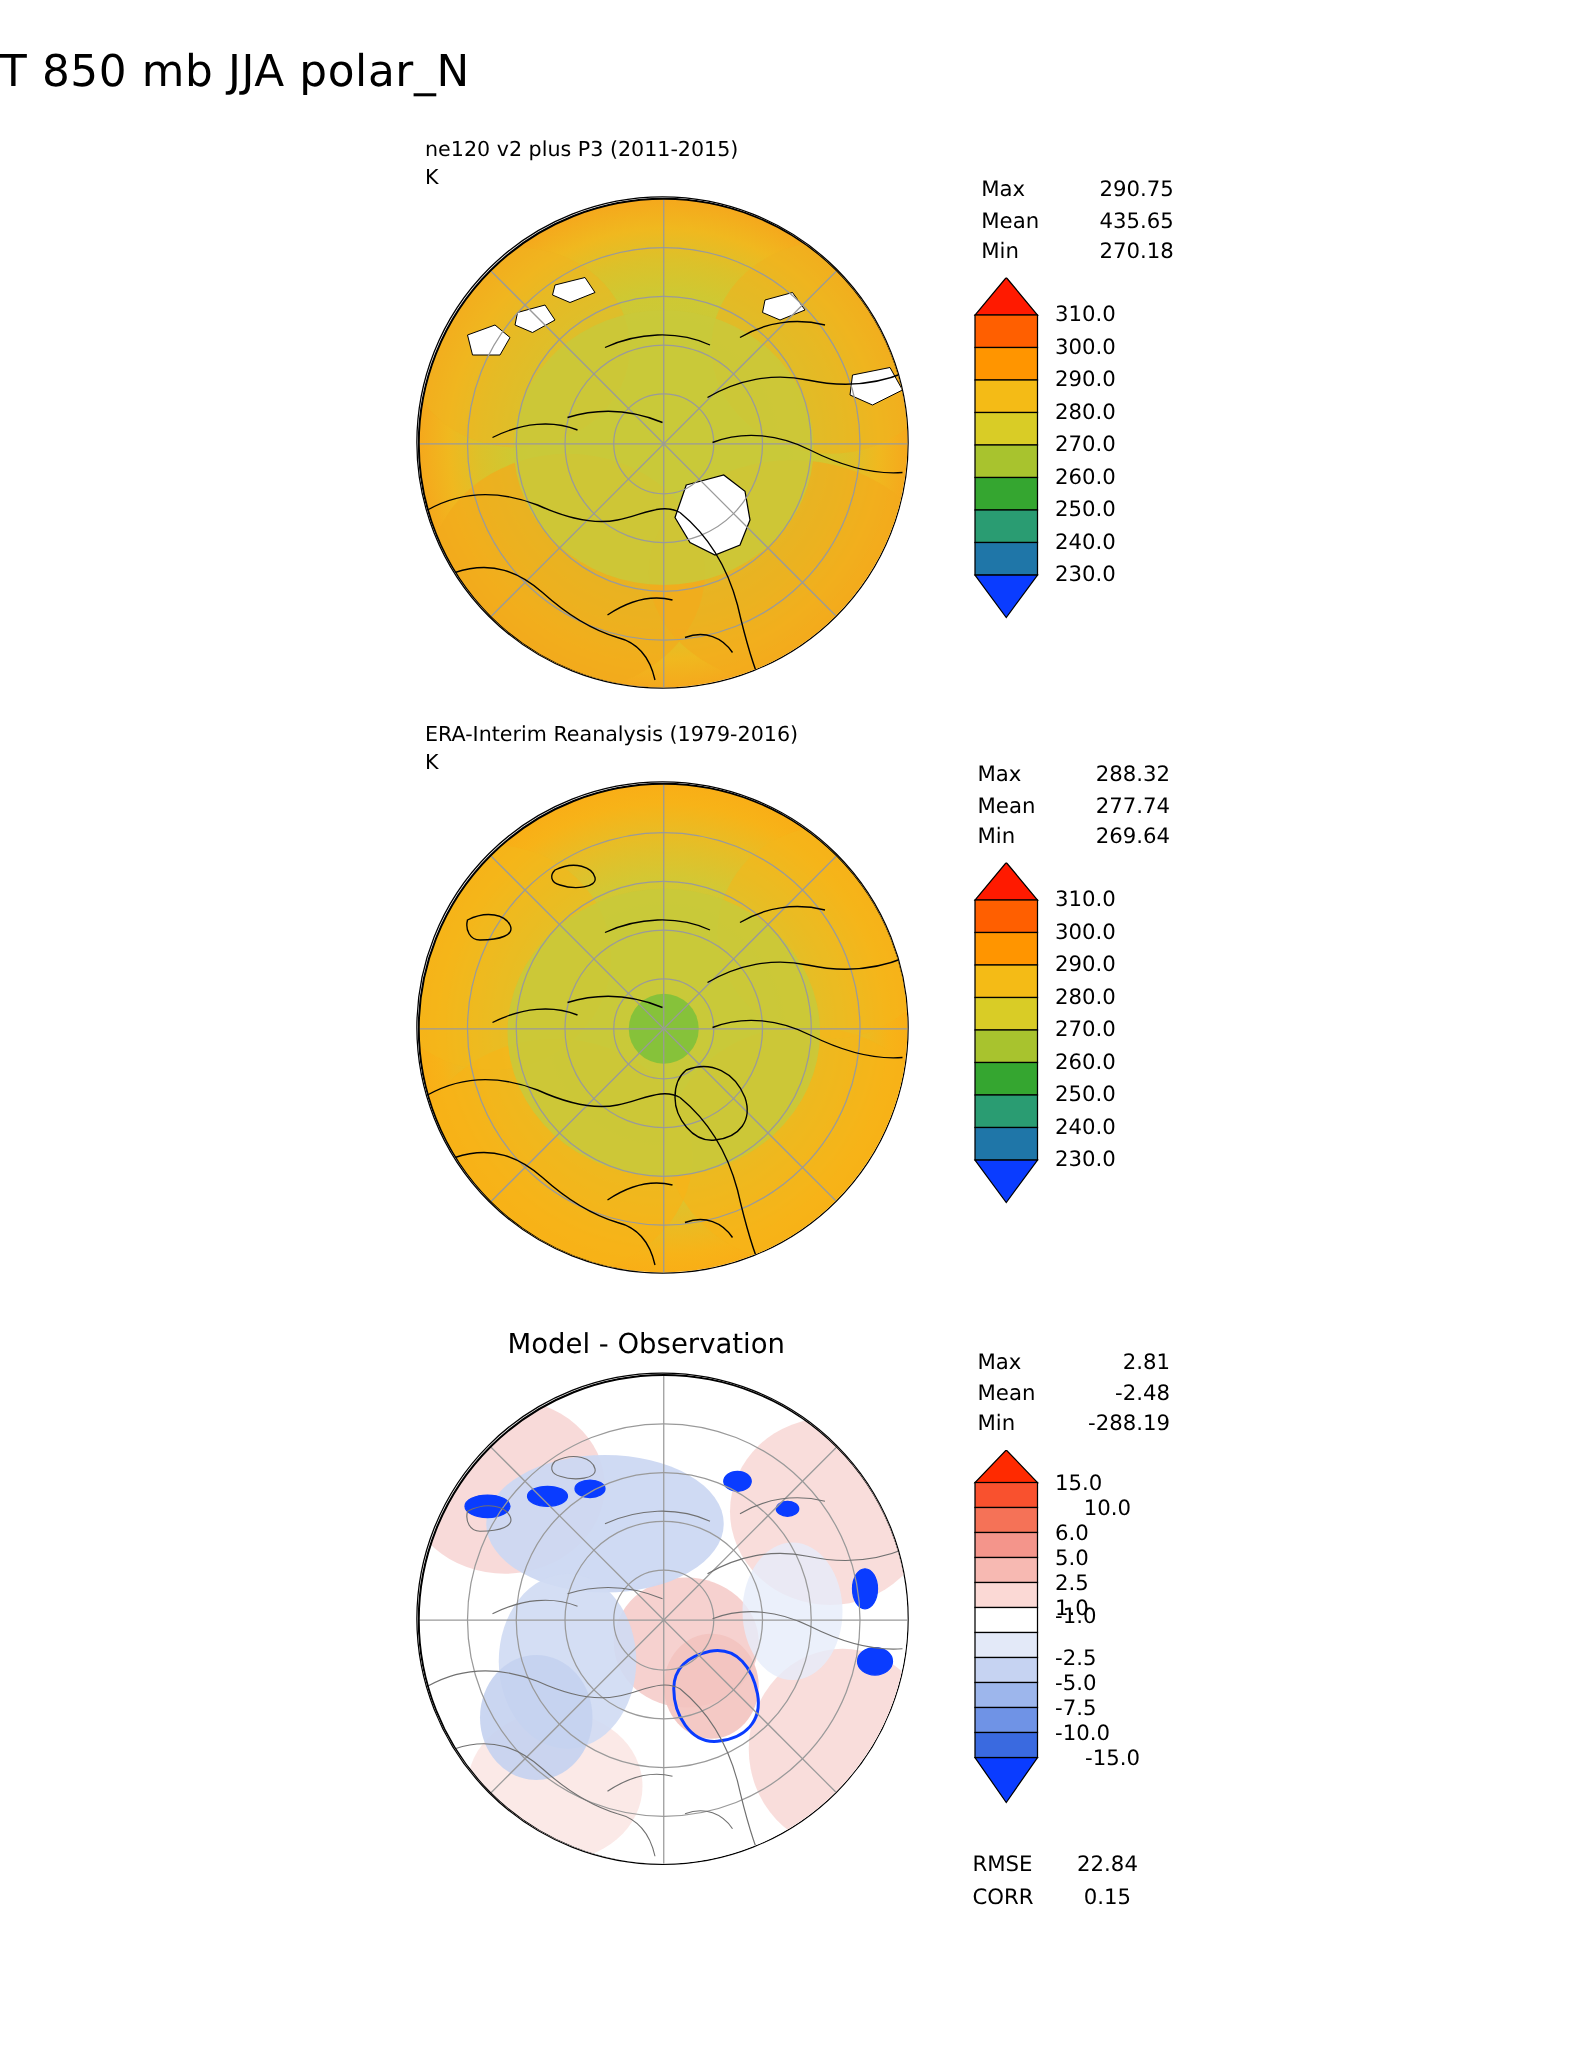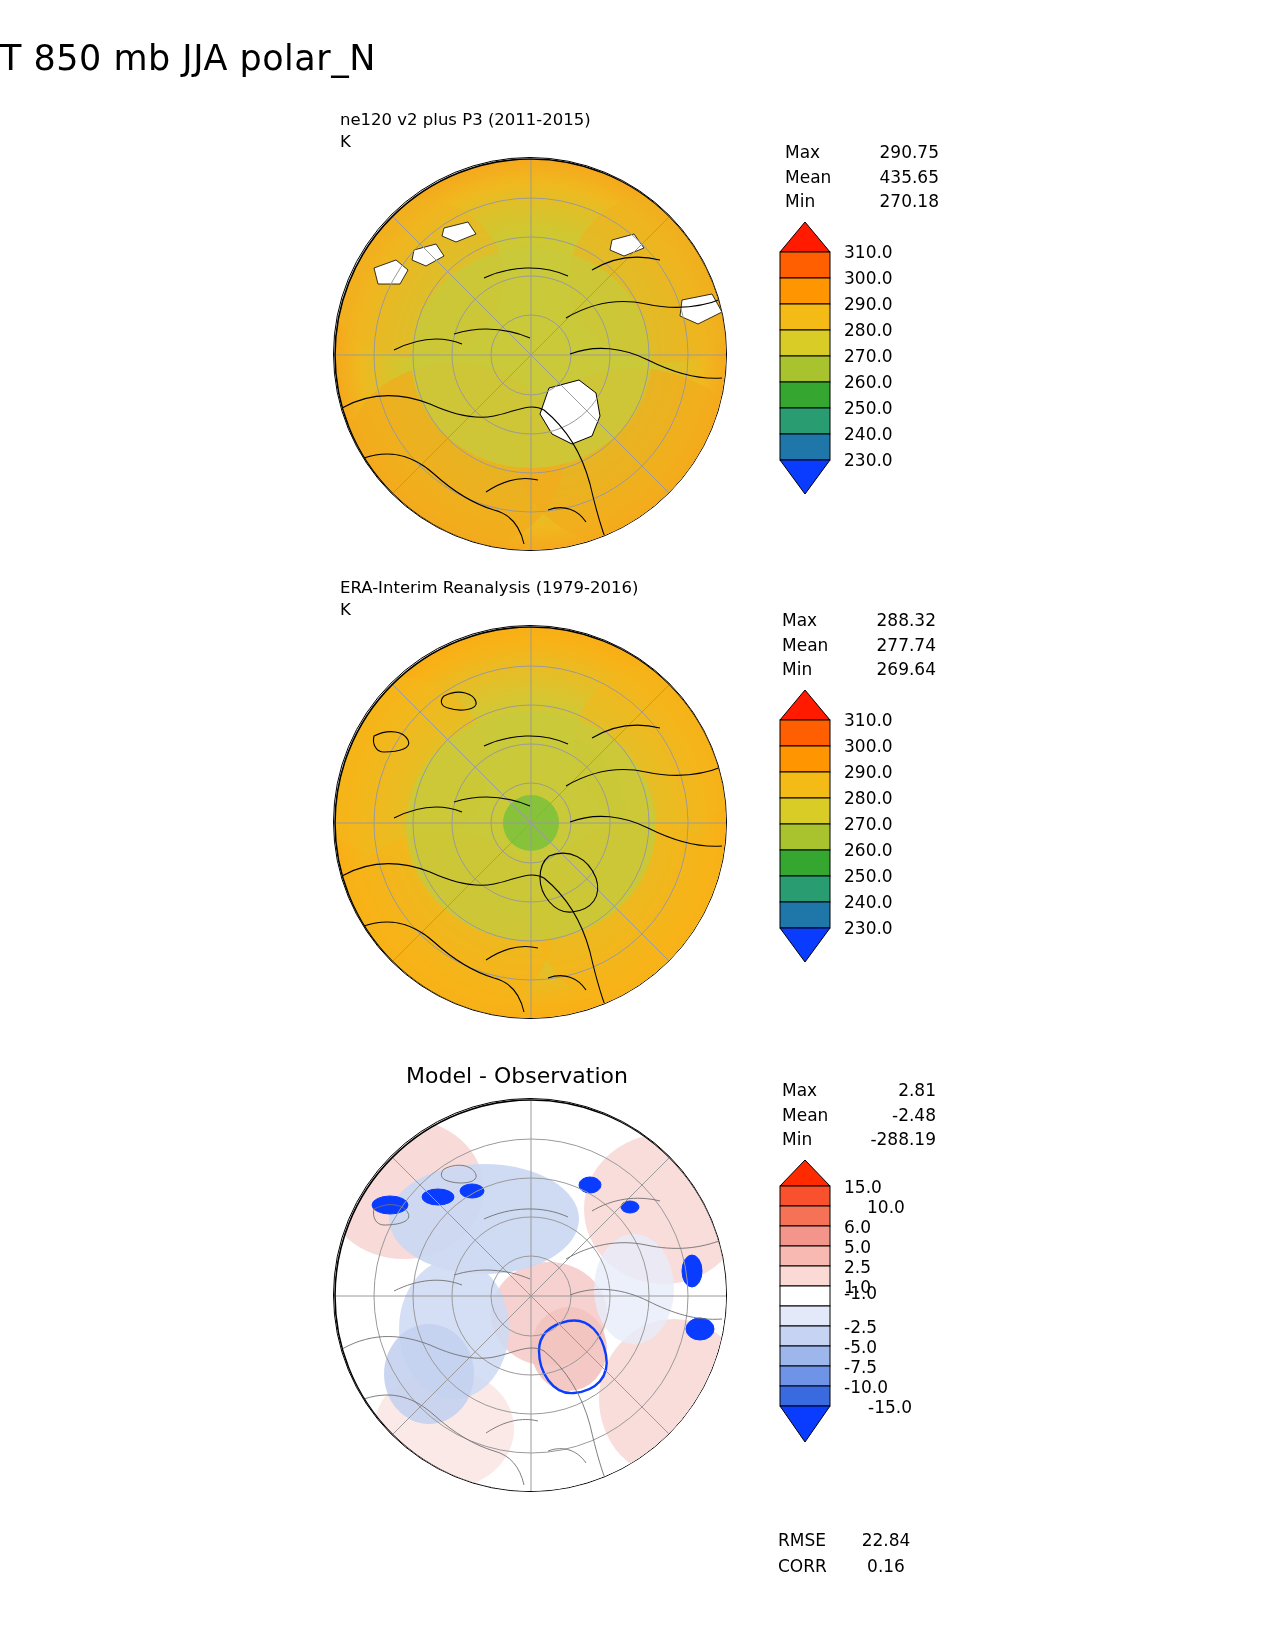--- a/index.html
+++ b/index.html
@@ -411,23 +411,23 @@
       <div style="top:117px;">1.0</div>
       <div style="top:123px;">-1.0</div>
       <div style="top:157px;">-2.5</div>
       <div style="top:177px;">-5.0</div>
       <div style="top:197px;">-7.5</div>
       <div style="top:217px;">-10.0</div>
       <div style="top:237px;margin-left:24px;">-15.0</div>
     </div>
   </div>
 
-  <div class="footer-stats" style="left:778px; top:1480px;margin-top:48px;">
+  <div class="footer-stats" style="left:778px; top:1480px;">
     <div class="row">
       <span class="lab">RMSE</span>
       <span class="val">22.84</span>
     </div>
     <div class="row">
       <span class="lab">CORR</span>
-      <span class="val">0.16</span>
+      <span class="val">0.15</span>
     </div>
   </div>
 </div>
 
 </body></html>

